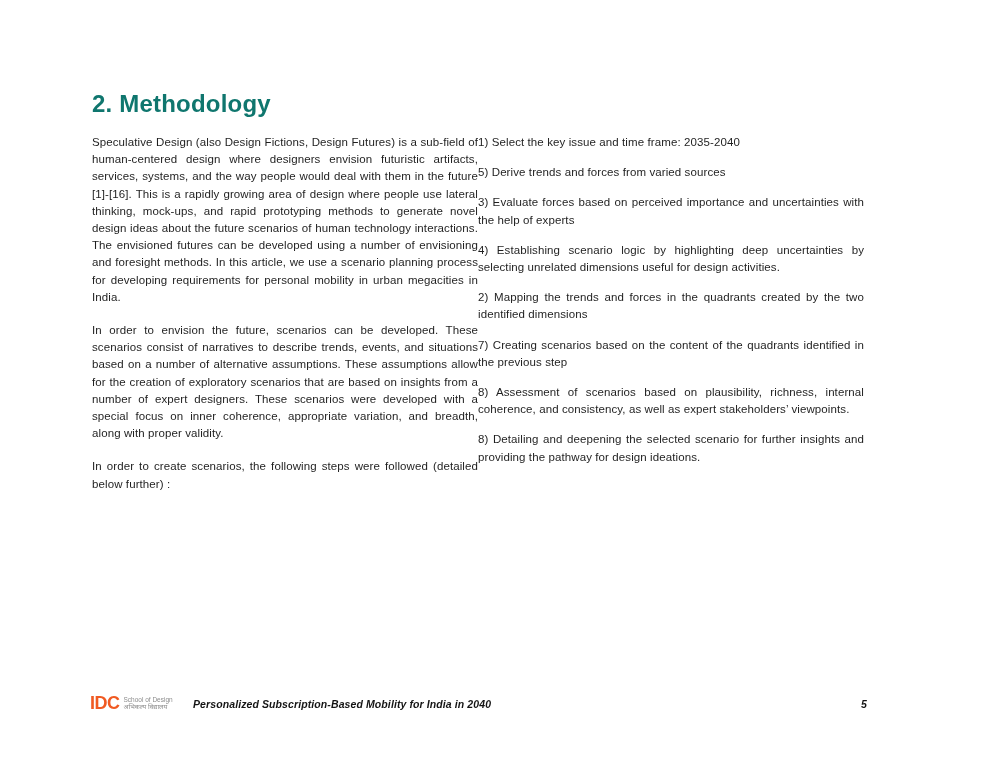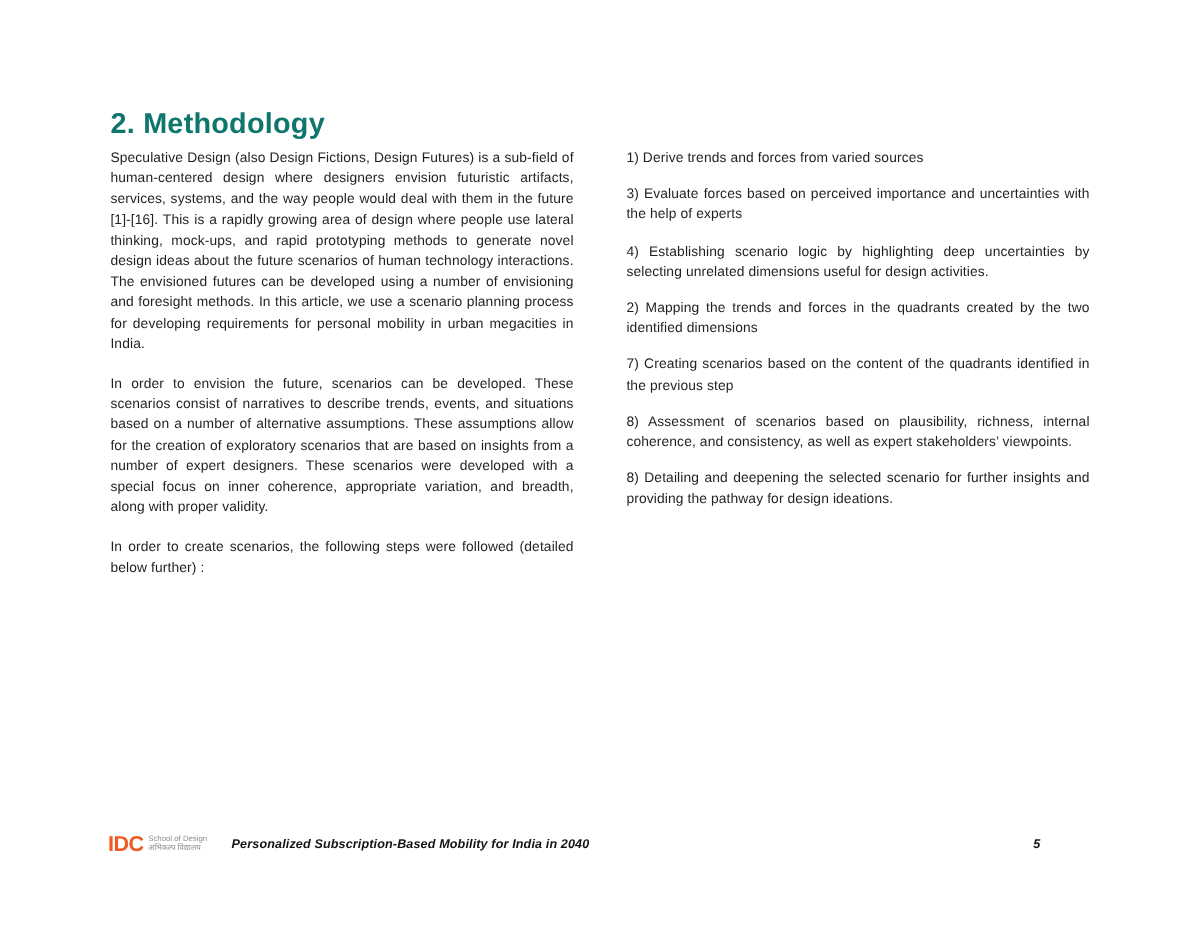--- a/index.html
+++ b/index.html
@@ -22,24 +22,23 @@
     top: 90px;
     margin: 0;
     font-size: 24px;
     font-weight: 700;
     letter-spacing: 0.2px;
     color: #0f766e;
   }
   .columns {
     position: absolute;
     left: 92px;
-    top: 124px;
+    top: 134px;
     width: 816px;
     display: flex;
-    gap: 44px;
   }
   .col {
     width: 386px;
     font-size: 11.5px;
     line-height: 17.2px;
     text-align: justify;
     letter-spacing: 0.1px;
   }
   .col-left p {
     margin: 0 0 16px 0;
@@ -108,21 +107,22 @@
 
   <h1 class="section-heading">2. Methodology</h1>
 
   <div class="columns">
     <div class="col col-left">
       <p>Speculative Design (also Design Fictions, Design Futures) is a sub-field of human-centered design where designers envision futuristic artifacts, services, systems, and the way people would deal with them in the future [1]-[16]. This is a rapidly growing area of design where people use lateral thinking, mock-ups, and rapid prototyping methods to generate novel design ideas about the future scenarios of human technology interactions. The envisioned futures can be developed using a number of envisioning and foresight methods. In this article, we use a scenario planning process for developing requirements for personal mobility in urban megacities in India.</p>
       <p>In order to envision the future, scenarios can be developed. These scenarios consist of narratives to describe trends, events, and situations based on a number of alternative assumptions. These assumptions allow for the creation of exploratory scenarios that are based on insights from a number of expert designers. These scenarios were developed with a special focus on inner coherence, appropriate variation, and breadth, along with proper validity.</p>
       <p>In order to create scenarios, the following steps were followed (detailed below further) :</p>
     </div>
     <div class="col col-right">
-      <p>1) Derive trends and forces from varied sources</p>
+      <p>1) Select the key issue and time frame: 2035-2040</p>
+      <p>5) Derive trends and forces from varied sources</p>
       <p>3) Evaluate forces based on perceived importance and uncertainties with the help of experts</p>
       <p>4) Establishing scenario logic by highlighting deep uncertainties by selecting unrelated dimensions useful for design activities.</p>
       <p>2) Mapping the trends and forces in the quadrants created by the two identified dimensions</p>
       <p>7) Creating scenarios based on the content of the quadrants identified in the previous step</p>
       <p>8) Assessment of scenarios based on plausibility, richness, internal coherence, and consistency, as well as expert stakeholders’ viewpoints.</p>
       <p>8) Detailing and deepening the selected scenario for further insights and providing the pathway for design ideations.</p>
     </div>
   </div>
 
   <div class="footer">

